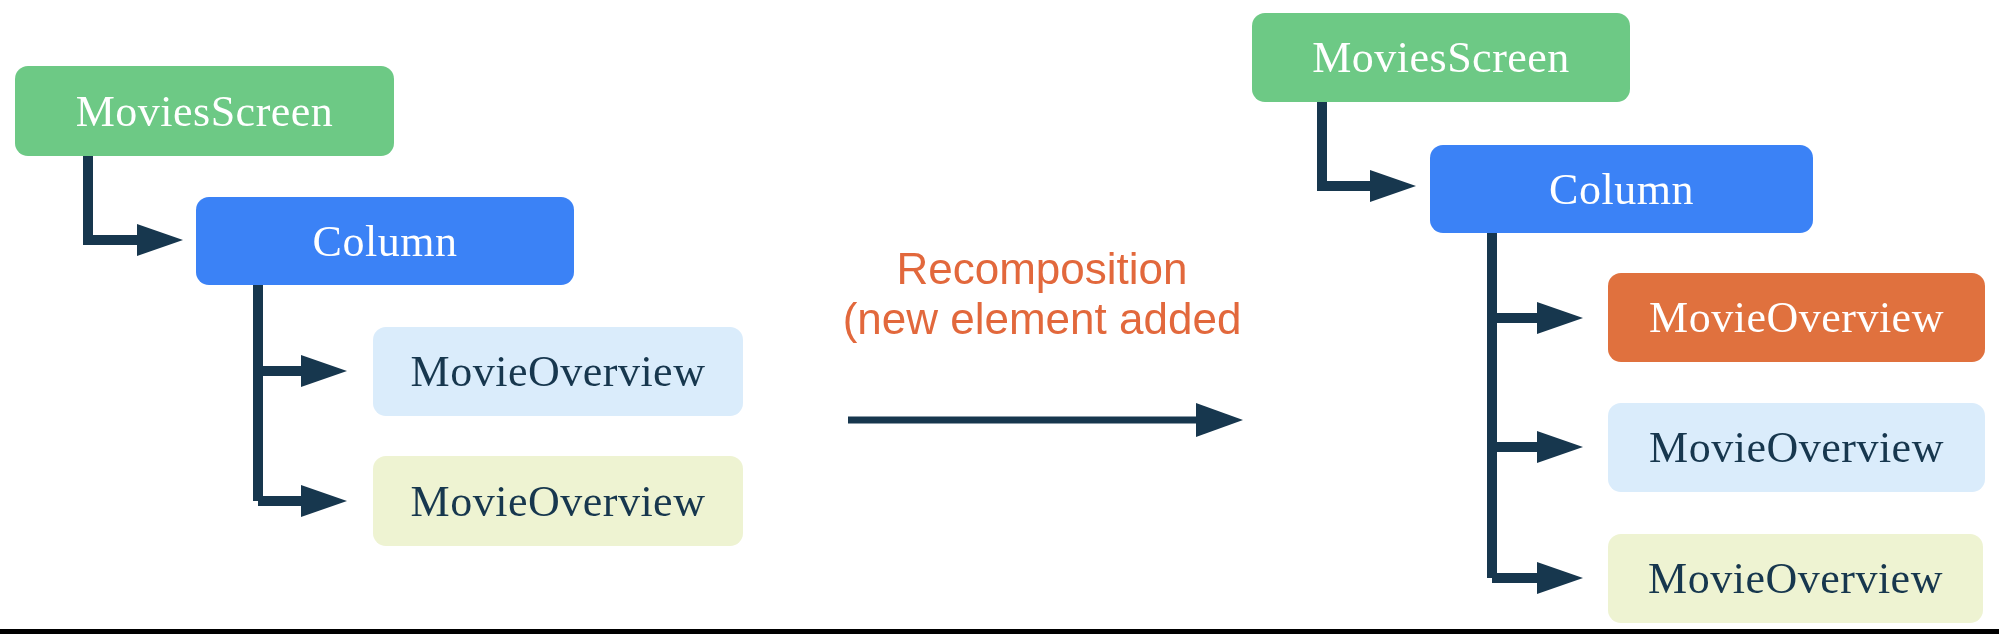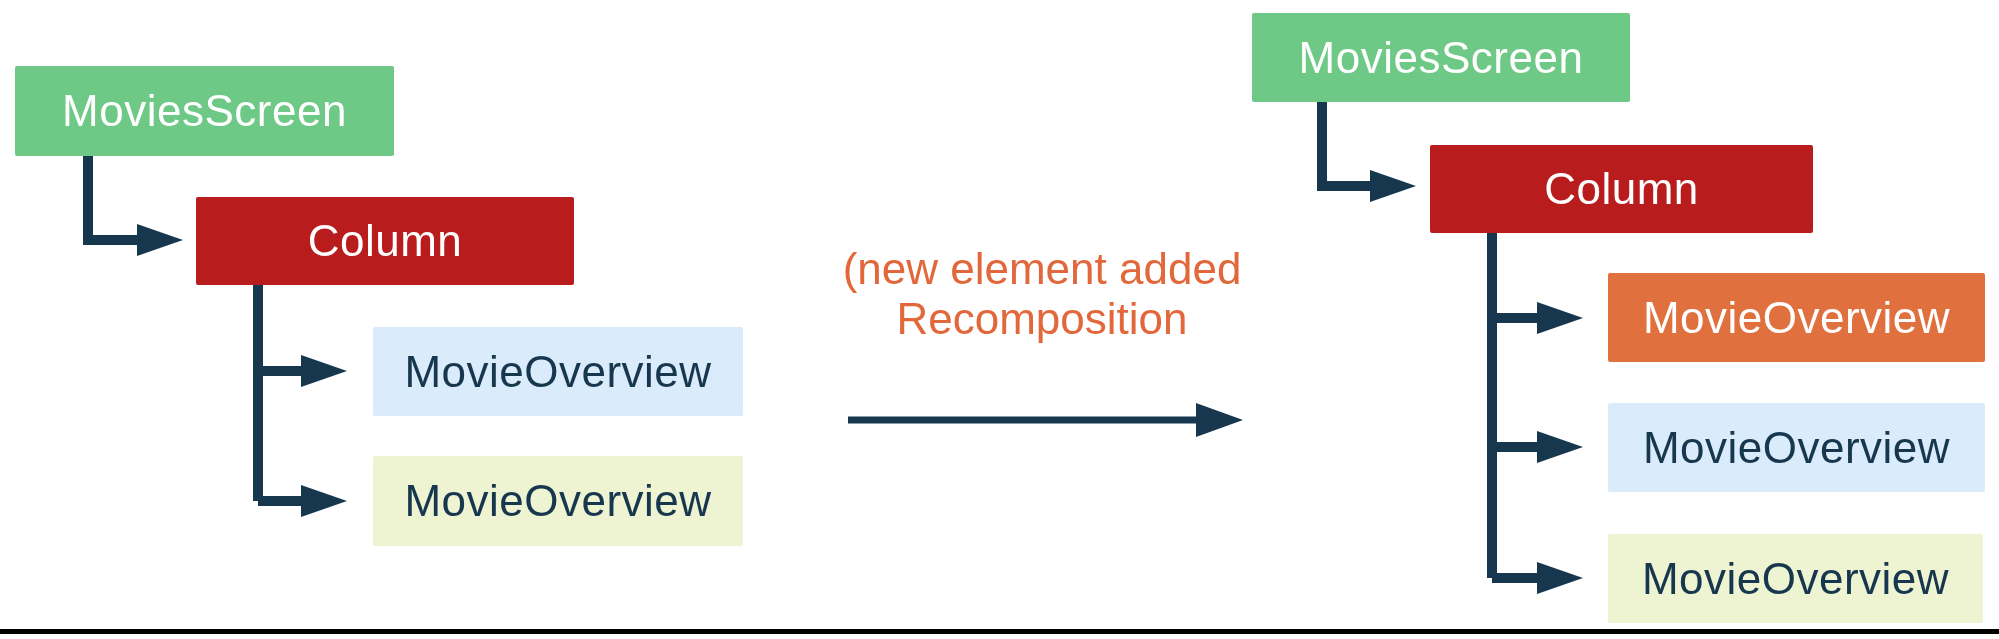--- a/index.html
+++ b/index.html
@@ -10,31 +10,32 @@
   #canvas {
     position: relative;
     width: 1999px;
     height: 639px;
     background: #ffffff;
     overflow: hidden;
     font-family: "Liberation Sans", "DejaVu Sans", sans-serif;
   }
   .node {
     position: absolute;
-    border-radius: 2px;
+    border-radius: 13px;
     display: flex;
     align-items: center;
     justify-content: center;
     font-size: 44px;
     font-weight: 500;
     letter-spacing: 0.5px;
     white-space: nowrap;
+    font-family: Liberation Serif, serif;
   }
   .node.green  { background: #6DC985; color: #ffffff; }
-  .node.blue   { background: #b91c1c; color: #ffffff; }
+  .node.blue   { background: #3b82f6; color: #ffffff; }
   .node.orange { background: #E0713E; color: #ffffff; }
   .node.lightblue { background: #DAECFB; color: #17374E; }
   .node.yellow    { background: #EEF3D2; color: #17374E; }
 
   
   #l-root   { left: 15px;  top: 66px;  width: 379px; height: 90px; }
   #l-column { left: 196px; top: 197px; width: 378px; height: 88px; }
   #l-mo1    { left: 373px; top: 327px; width: 370px; height: 89px; }
   #l-mo2    { left: 373px; top: 456px; width: 370px; height: 90px; }
 
@@ -112,22 +113,22 @@
     <polygon class="arrow-head" points="1537,431 1583,447 1537,463"></polygon>
     <polygon class="arrow-head" points="1537,562 1583,578 1537,594"></polygon>
   </svg>
 
   <div class="node green" id="l-root">MoviesScreen</div>
   <div class="node blue" id="l-column">Column</div>
   <div class="node lightblue" id="l-mo1">MovieOverview</div>
   <div class="node yellow" id="l-mo2">MovieOverview</div>
 
   <div id="annotation">
+    <div>Recomposition</div>
     <div>(new element added</div>
-    <div>Recomposition</div>
   </div>
 
   <div class="node green" id="r-root">MoviesScreen</div>
   <div class="node blue" id="r-column">Column</div>
   <div class="node orange" id="r-mo0">MovieOverview</div>
   <div class="node lightblue" id="r-mo1">MovieOverview</div>
   <div class="node yellow" id="r-mo2">MovieOverview</div>
 
   <div id="bottom-border"></div>
 </div>

